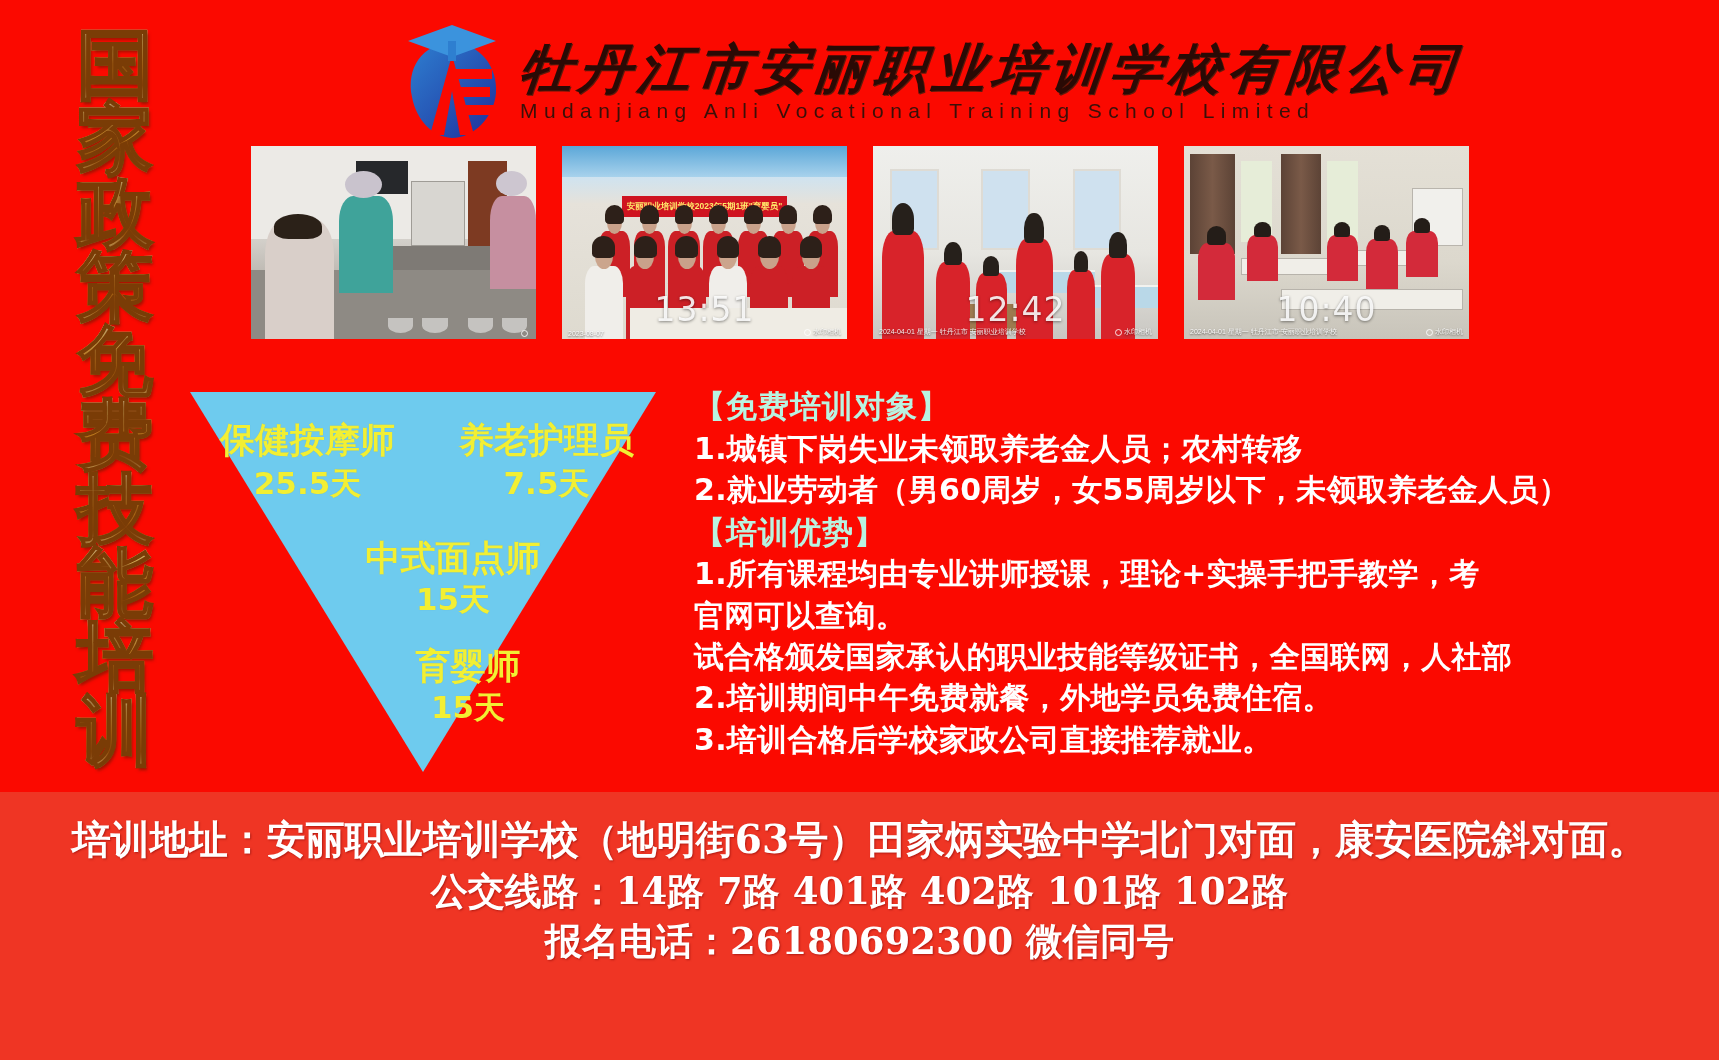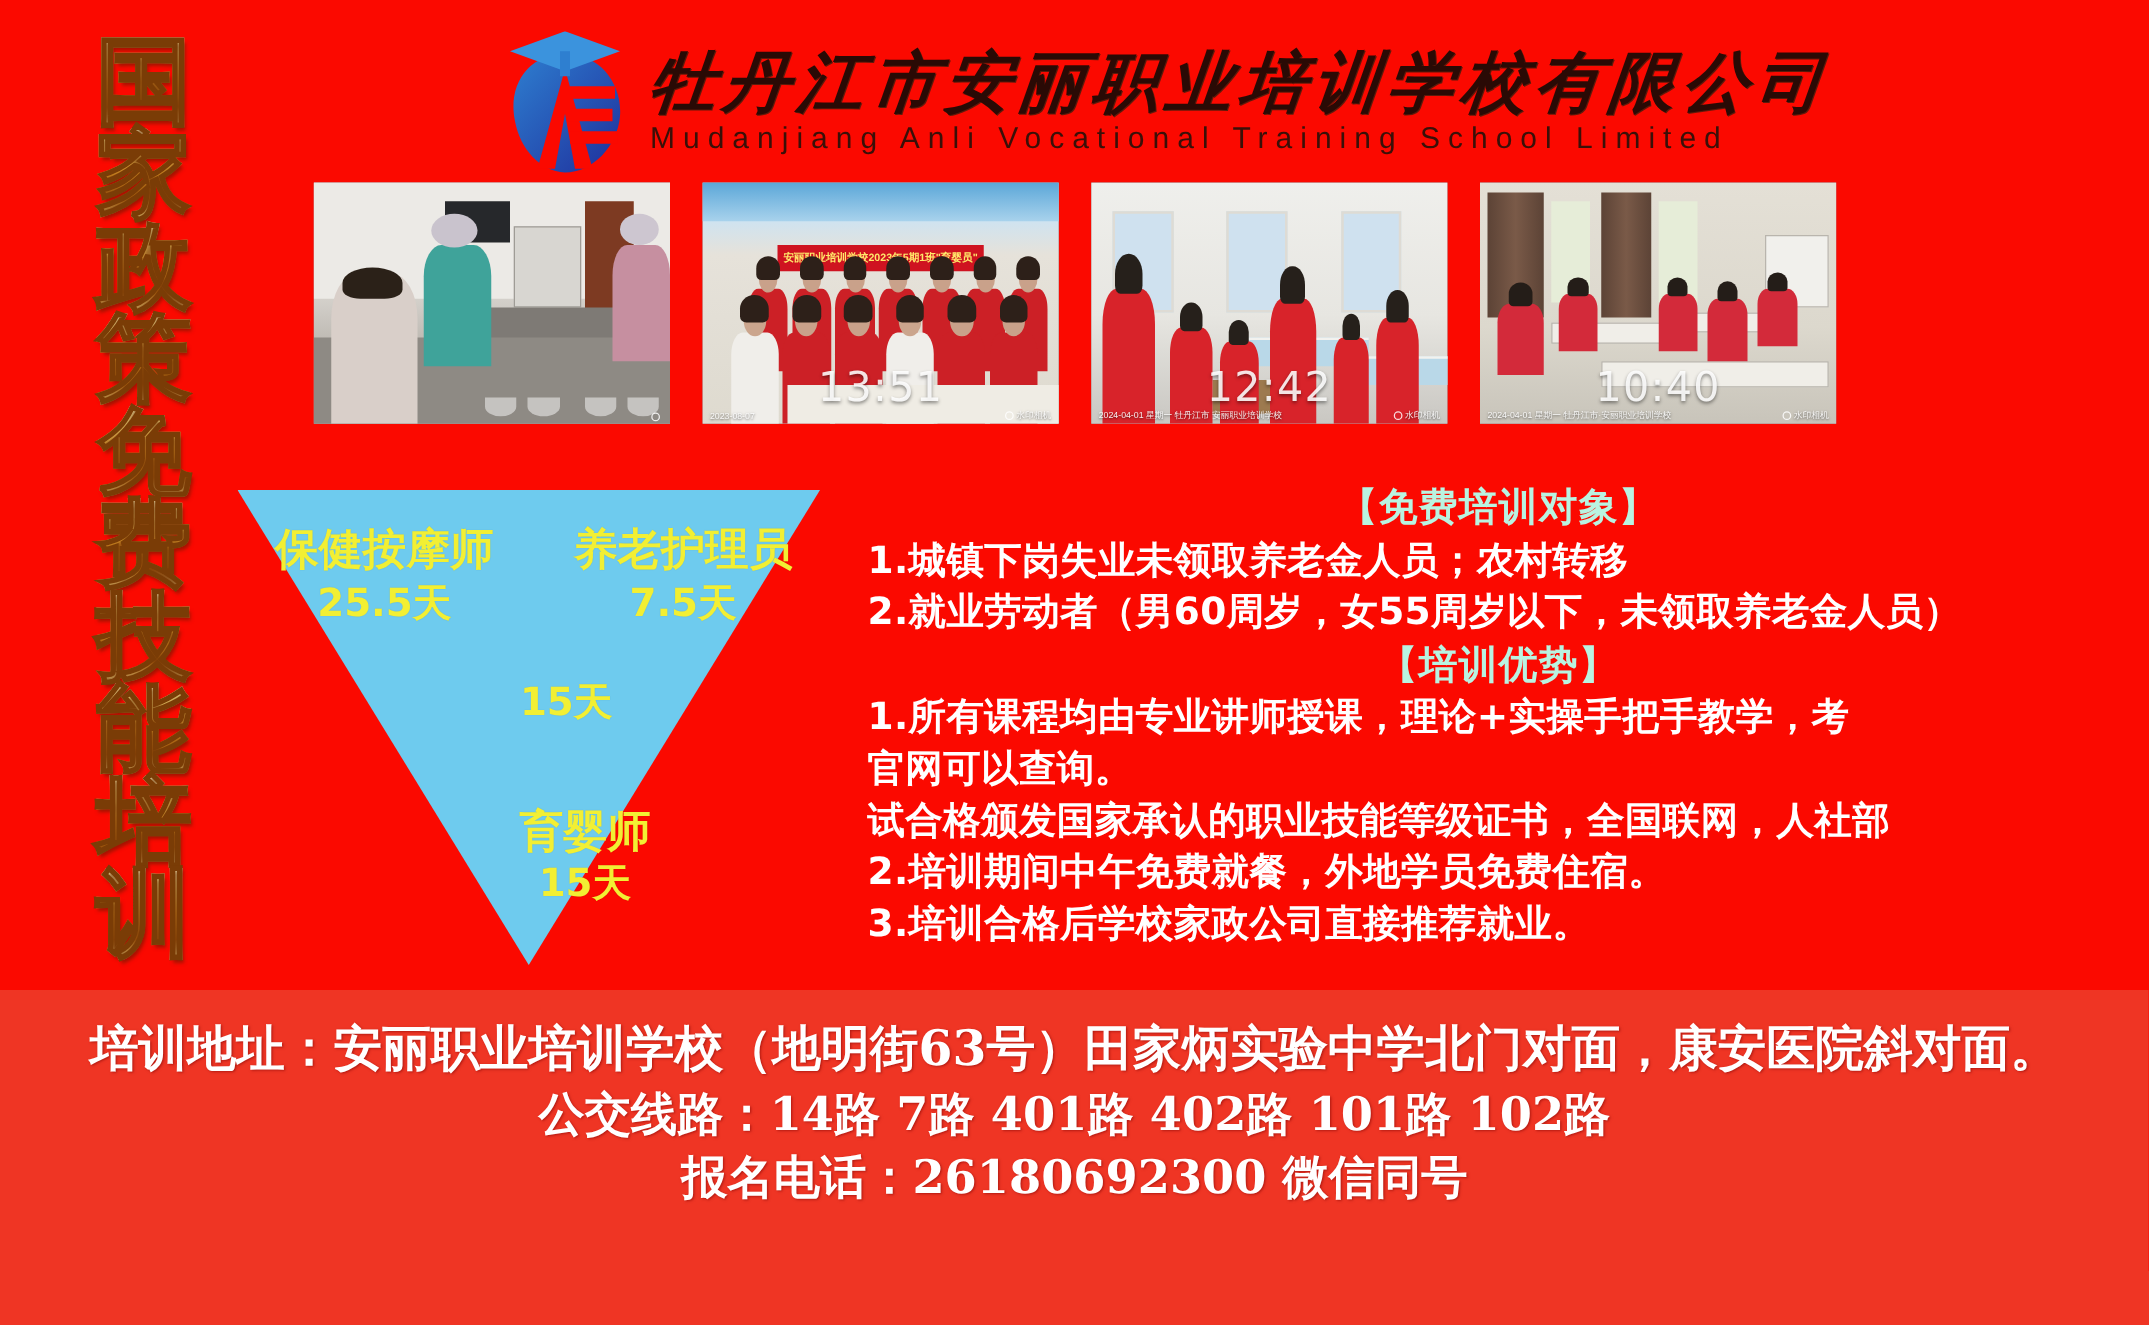--- a/index.html
+++ b/index.html
@@ -54,21 +54,21 @@
     font-family: "DejaVu Serif","Liberation Serif", serif;
     color: #2a0a05;
     letter-spacing: 6px;
     font-style: italic;
     transform: skewX(-6deg);
     text-shadow: 1px 1px 0 #5e1a0a;
     white-space: nowrap;
     line-height: 1.05;
   }
   #brand-en {
-    font-size: 24px;
+    font-size: 21px;
     color: #3a1008;
     letter-spacing: 6.4px;
     white-space: nowrap;
     margin-top: 3px;
     font-family: "Liberation Sans", sans-serif;
   }
 
   
   #photo-strip {
     position: absolute;
@@ -190,21 +190,20 @@
     z-index: 4;
     color: #0b0b0b;
   }
   .info-head {
     color: #b9f3e1;
     font-size: 31px;
     font-weight: bold;
     font-family: "DejaVu Sans","Liberation Sans", sans-serif;
     line-height: 1.38;
     letter-spacing: 1px;
-    text-align: center;
   }
   .info-line {
     color: #ffffff;
     font-size: 30px;
     font-weight: bold;
     font-family: "DejaVu Sans","Liberation Sans", sans-serif;
     line-height: 1.38;
     letter-spacing: 0.3px;
     white-space: nowrap;
   }
@@ -415,20 +414,21 @@
         <div class="tri-text tri-course" style="position:static">保健按摩师</div>
         <div class="tri-text tri-days" style="position:static">25.5天</div>
       </div>
       <div class="col">
         <div class="tri-text tri-course" style="position:static">养老护理员</div>
         <div class="tri-text tri-days" style="position:static">7.5天</div>
       </div>
     </div>
 
     <div style="position:absolute; left:60px; right:0; top:148px;">
+      <div class="tri-text tri-course" style="position:static">中式面点师</div>
       <div class="tri-text tri-days" style="position:static; margin-top:6px;">15天</div>
     </div>
 
     <div style="position:absolute; left:90px; right:0; top:256px;">
       <div class="tri-text tri-course" style="position:static">育婴师</div>
       <div class="tri-text tri-days" style="position:static; margin-top:6px;">15天</div>
     </div>
   </div>
 
   <div id="info-block">

